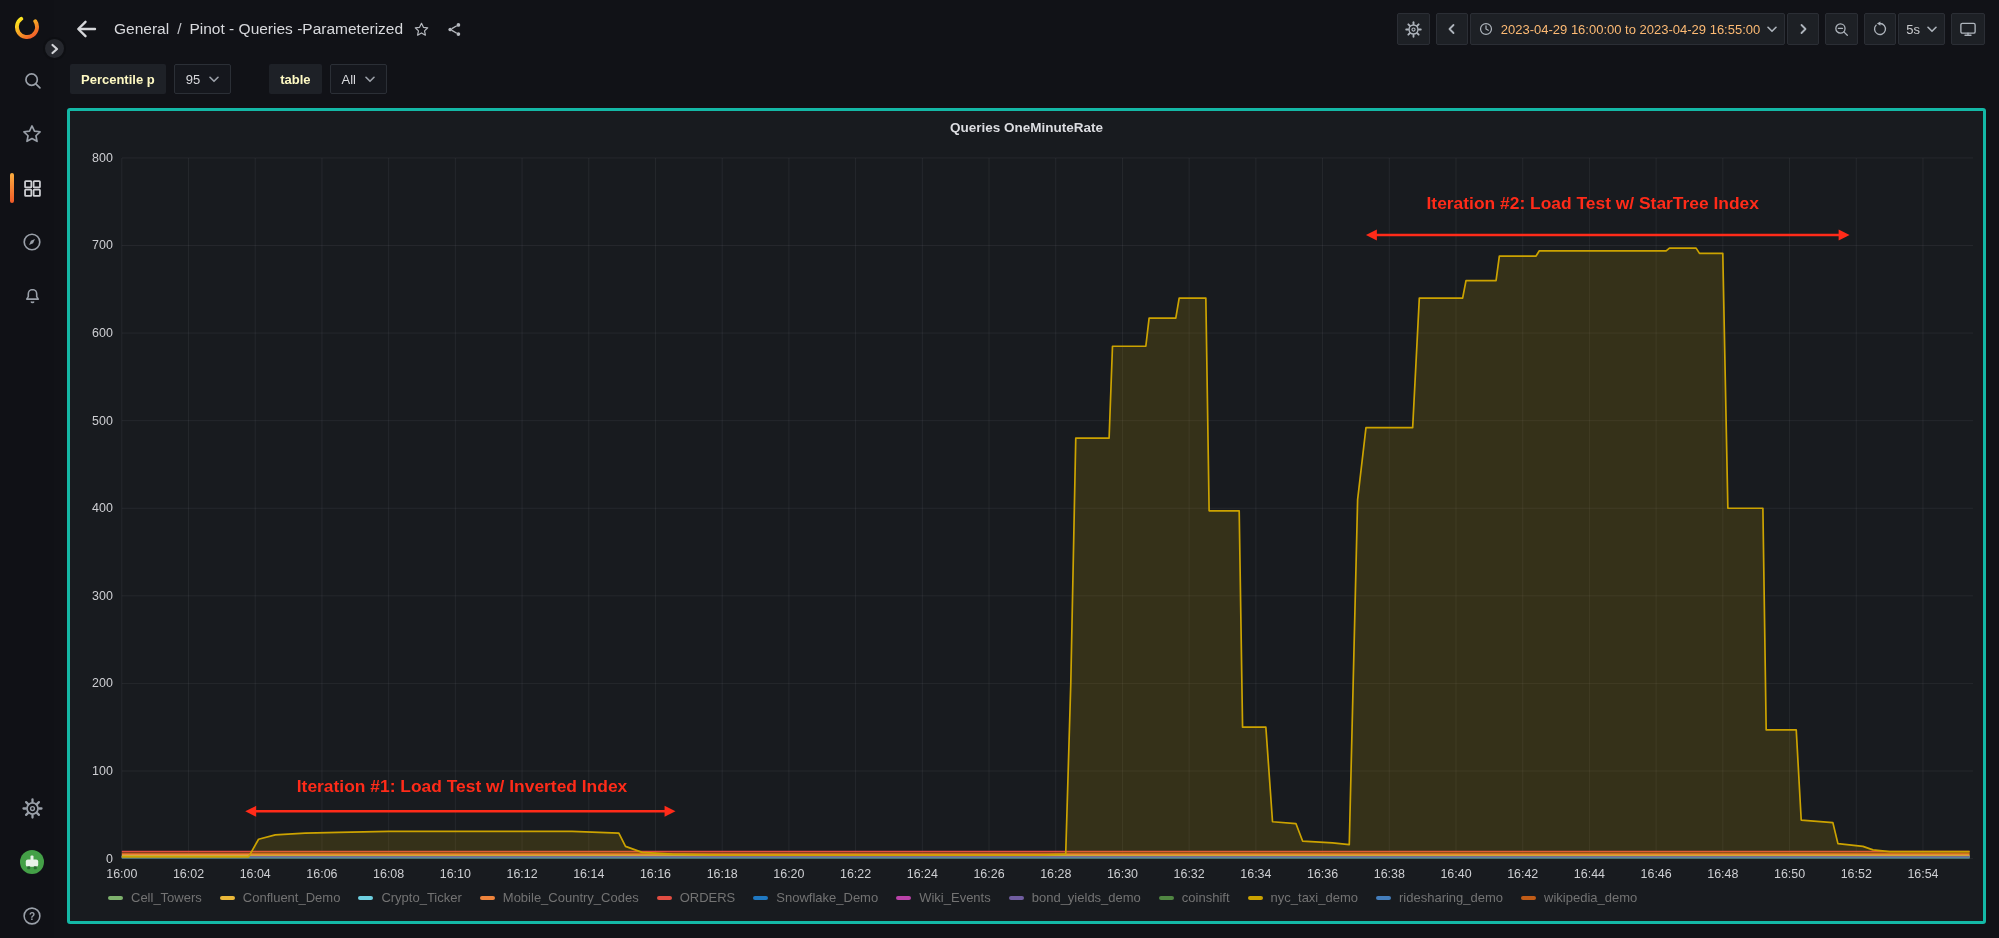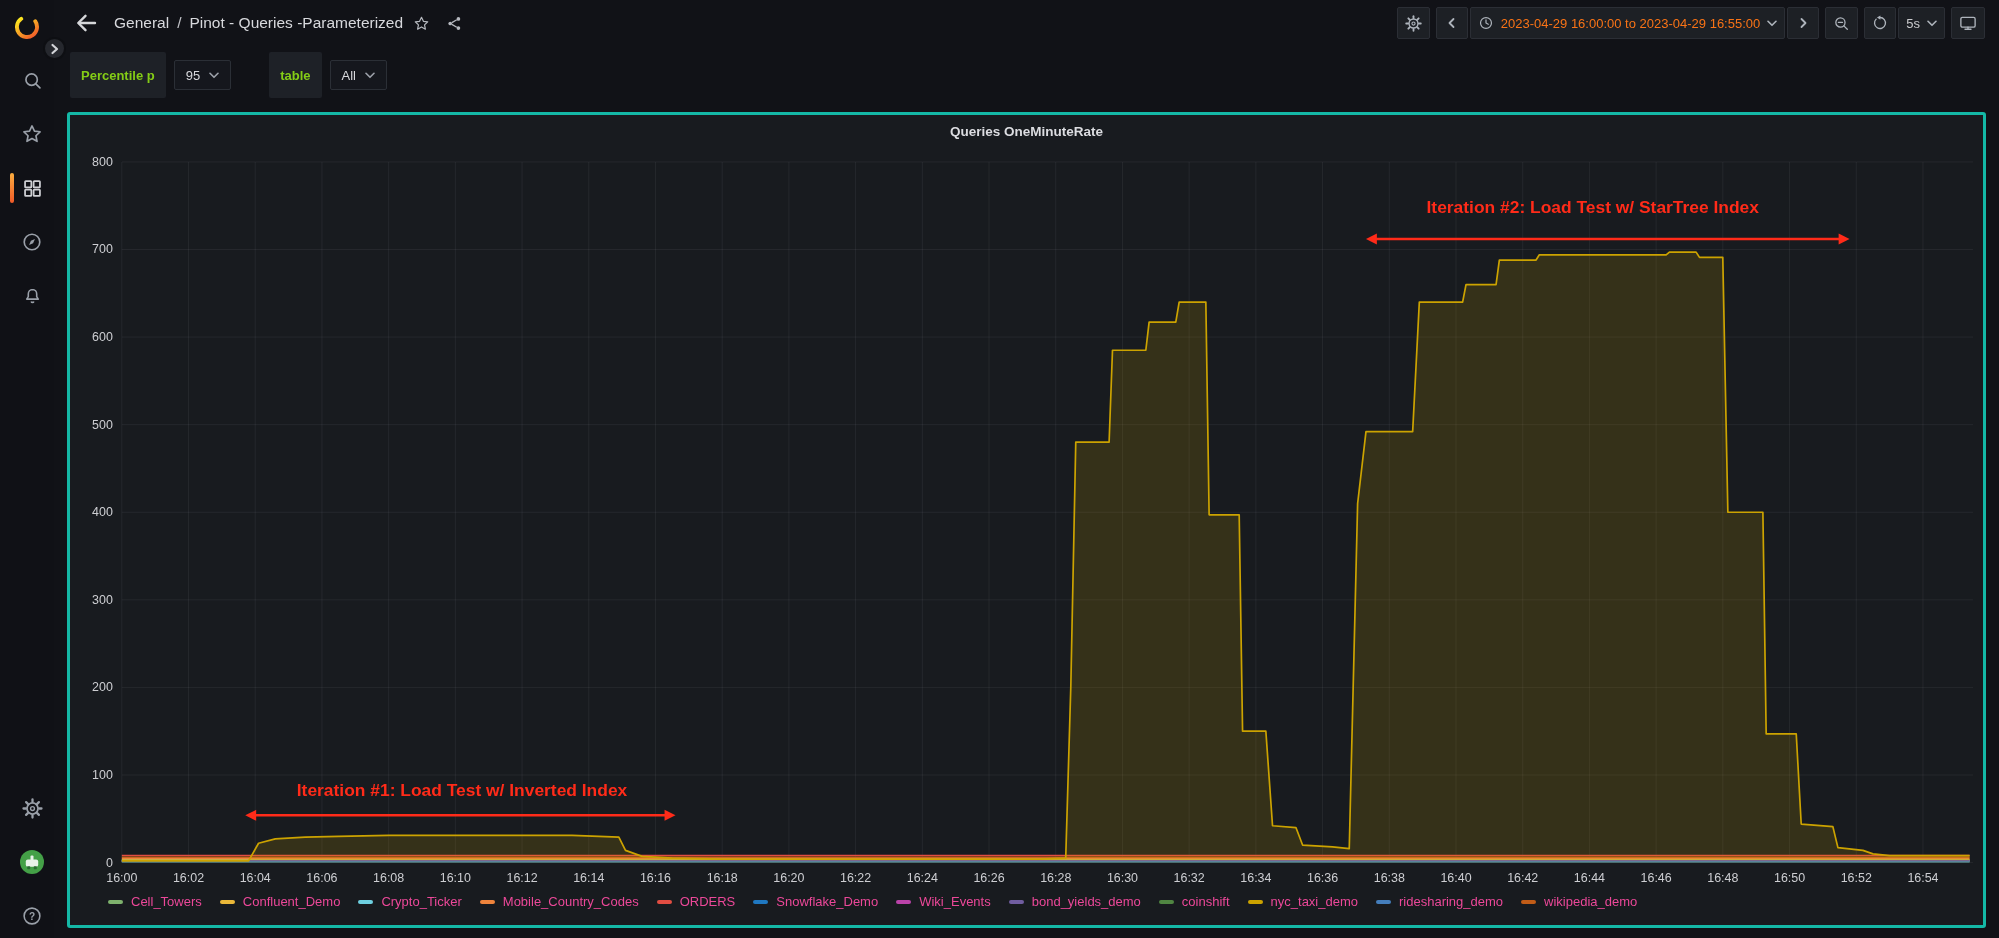--- a/index.html
+++ b/index.html
@@ -35,49 +35,49 @@
   .topbar { height:58px; display:flex; align-items:center; padding:0 14px 0 14px; gap:4px; background:#111217; }
   .icon-btn { background:none; border:none; color:#aeb1b7; display:flex; align-items:center; justify-content:center; cursor:pointer; padding:6px; }
   .breadcrumb { display:flex; align-items:center; gap:8px; font-size:15.5px; color:#d8d9dd; margin-left:6px; white-space:nowrap; }
   .breadcrumb .sep { color:#c2c3c8; }
   .tb-right { margin-left:auto; display:flex; align-items:center; gap:6px; }
   .tb-btn {
     height:32px; min-width:32px; padding:0 7px; display:flex; align-items:center; justify-content:center; gap:7px;
     background:#1d2025; border:1px solid #2b2e35; border-radius:2px; color:#aeb4bc; cursor:pointer; font-size:13px;
   }
   .tb-group { display:flex; gap:2px; }
-  .time-text { color:#f97316; font-weight:500; font-size:13px; white-space:nowrap; }
+  .time-text { color:#fdba74; font-weight:500; font-size:13px; white-space:nowrap; }
   .interval-text { color:#c9cacd; font-weight:500; font-size:13px;text-align:center; }
   
   .subbar { display:flex; align-items:center; gap:10px; padding:6px 14px 12px 16px; background:#111217; }
   .var-group { display:flex; gap:8px; align-items:center; }
   .var-label {
-    height:46px; display:flex; align-items:center; padding:0 11px; background:#1e2127; border-radius:2px;
-    color:#84cc16; font-size:13px; font-weight:600;
+    height:30px; display:flex; align-items:center; padding:0 11px; background:#1e2127; border-radius:2px;
+    color:#fef9c3; font-size:13px; font-weight:600;
   }
   .var-value {
     height:30px; display:flex; align-items:center; gap:9px; padding:0 11px; background:#15171d;
     border:1px solid #2b2f36; border-radius:2px; color:#d8d9dd; font-size:13px; font-weight:500; cursor:pointer;
   }
   .var-gap { width:18px; }
   
   .dashboard { flex:1; padding:2px 13px 10px; }
   .panel {
     width:100%; height:816px; background:#181b1f; border:3px solid #14b8a6; border-radius:3px;
     padding:5px 8px 6px; display:flex; flex-direction:column; position:relative;
   }
   .panel-title {
     text-align:center; font-size:13.5px; font-weight:700; color:#dcdde1; height:26px; line-height:24px; cursor:pointer;
   }
   #chart { width:100%; }
   #chart svg { display:block; width:100%; height:auto; }
   .legend { display:flex; flex-wrap:wrap; align-items:center; gap:4px 18px; padding:4px 4px 0 30px; }
   .legend-item { display:flex; align-items:center; gap:8px; cursor:pointer; }
   .legend-dash { width:15px; height:4px; border-radius:2px; flex:0 0 15px; }
-  .legend-label { font-size:13px; color:#ec4899; white-space:nowrap; }
+  .legend-label { font-size:13px; color:#737373; white-space:nowrap; }
 </style>
 </head>
 <body>
 
 <aside class="sidenav">
   <button class="logo-btn">
     <svg width="30" height="30" viewBox="0 0 40 40">
       <defs>
         <linearGradient id="glg" x1="0" y1="0" x2="0" y2="1">
           <stop offset="0" stop-color="#fcee1f"></stop>

